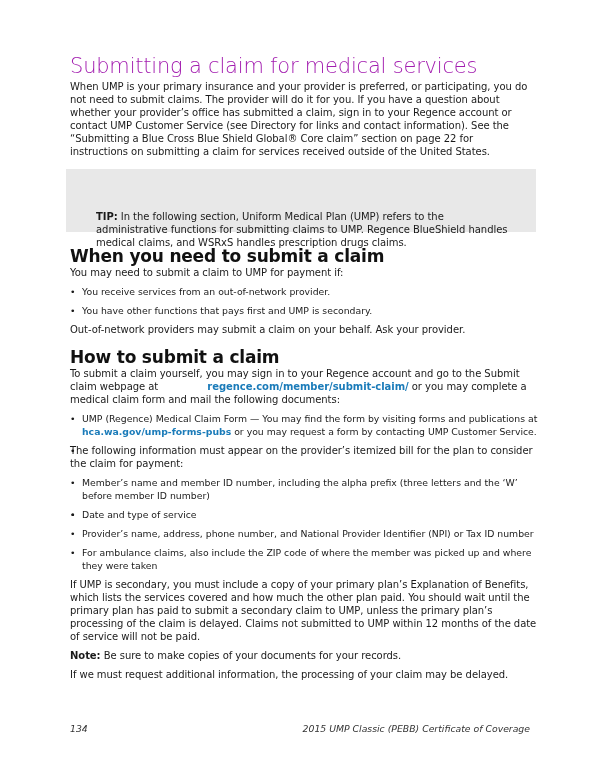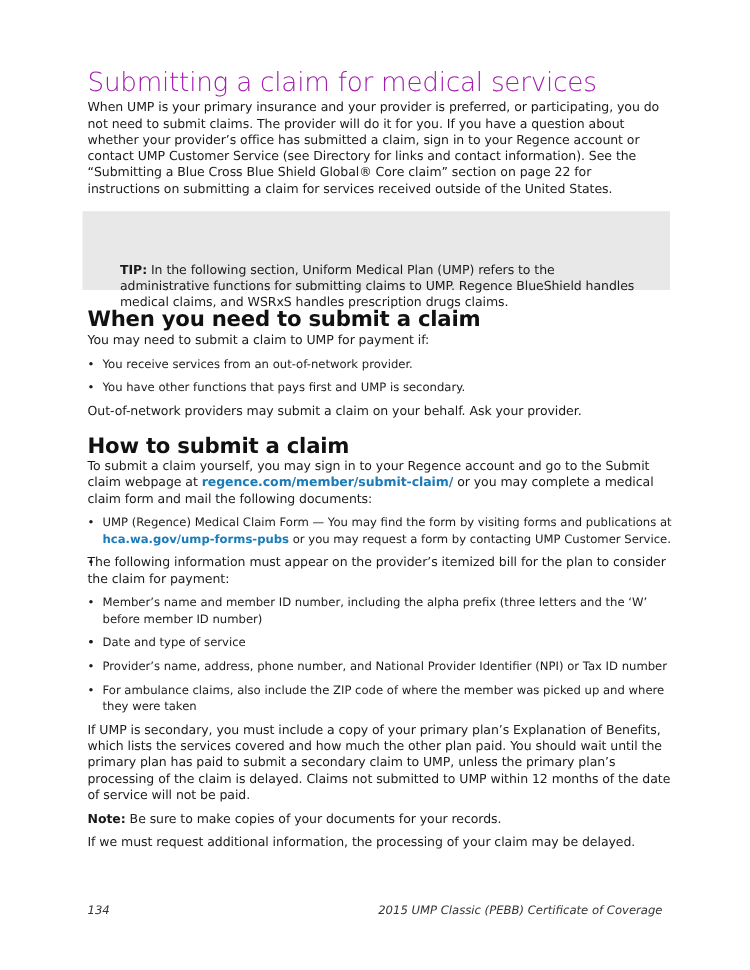--- a/index.html
+++ b/index.html
@@ -62,21 +62,21 @@
     <p class="p">You may need to submit a claim to UMP for payment if:</p>
     <ul class="ul gap6">
       <li class="li"><span class="bullet">•</span><span>You receive services from an out-of-network provider.</span></li>
       <li class="li"><span class="bullet">•</span><span>You have other functions that pays first and UMP is secondary.</span></li>
     </ul>
     <p class="p">Out-of-network providers may submit a claim on your behalf. Ask your provider.</p>
   </div>
 
   <div class="sec2">
     <h2 class="h2">How to submit a claim</h2>
-    <p class="p"><span>To submit a claim yourself, you may sign in to your Regence account and go to the Submit claim webpage at </span><a class="link" style="color: rgb(26, 123, 185);">regence.com/member/submit-claim/</a><span> or you may complete a medical claim form and mail the following documents:</span></p>
+    <p class="p"><span>To submit a claim yourself, you may sign in to your Regence account and go to the Submit claim webpage at </span><a class="link" style="color: rgb(26, 123, 185); margin-left: 46px;">regence.com/member/submit-claim/</a><span> or you may complete a medical claim form and mail the following documents:</span></p>
     <ul class="ul gap6">
       <li class="li"><span class="bullet">•</span><span>UMP (Regence) Medical Claim Form — You may find the form by visiting forms and publications at </span><a class="link" style="color: rgb(26, 123, 185);">hca.wa.gov/ump-forms-pubs</a><span> or you may request a form by contacting UMP Customer Service.</span></li>
       <li class="li"><span class="bullet">•</span></li>
     </ul>
     <p class="p">The following information must appear on the provider’s itemized bill for the plan to consider the claim for payment:</p>
     <ul class="ul gap6">
       <li class="li"><span class="bullet">•</span><span>Member’s name and member ID number, including the alpha prefix (three letters and the ‘W’ before member ID number)</span></li>
       <li class="li"><span class="bullet">•</span></li>
       <li class="li"><span class="bullet">•</span><span>Date and type of service</span></li>
       <li class="li"><span class="bullet">•</span><span>Provider’s name, address, phone number, and National Provider Identifier (NPI) or Tax ID number</span></li>

